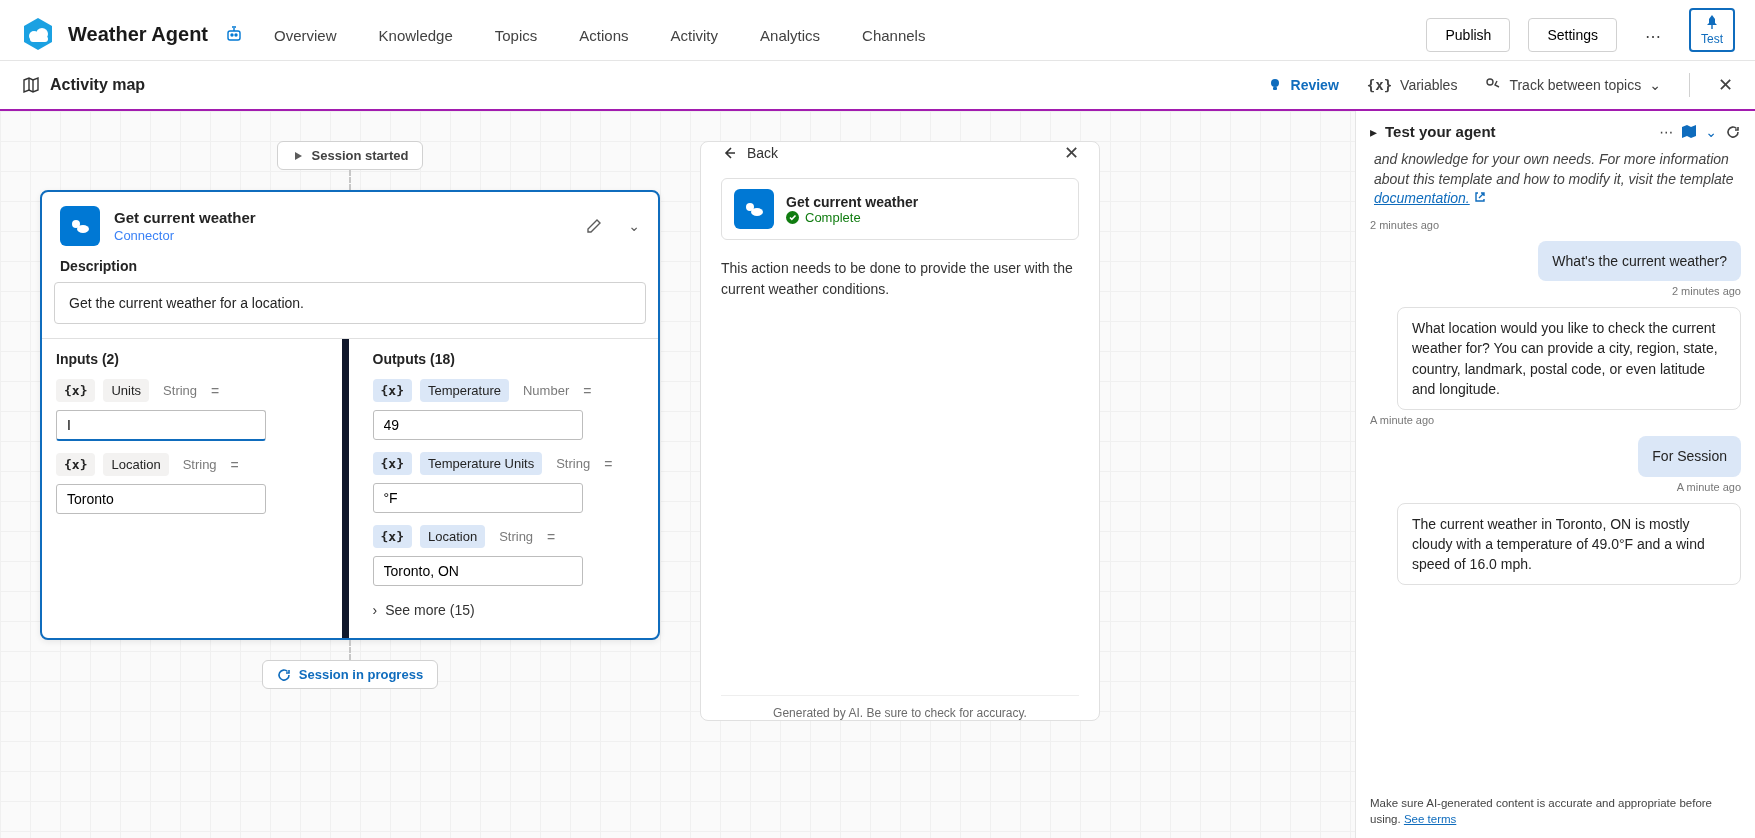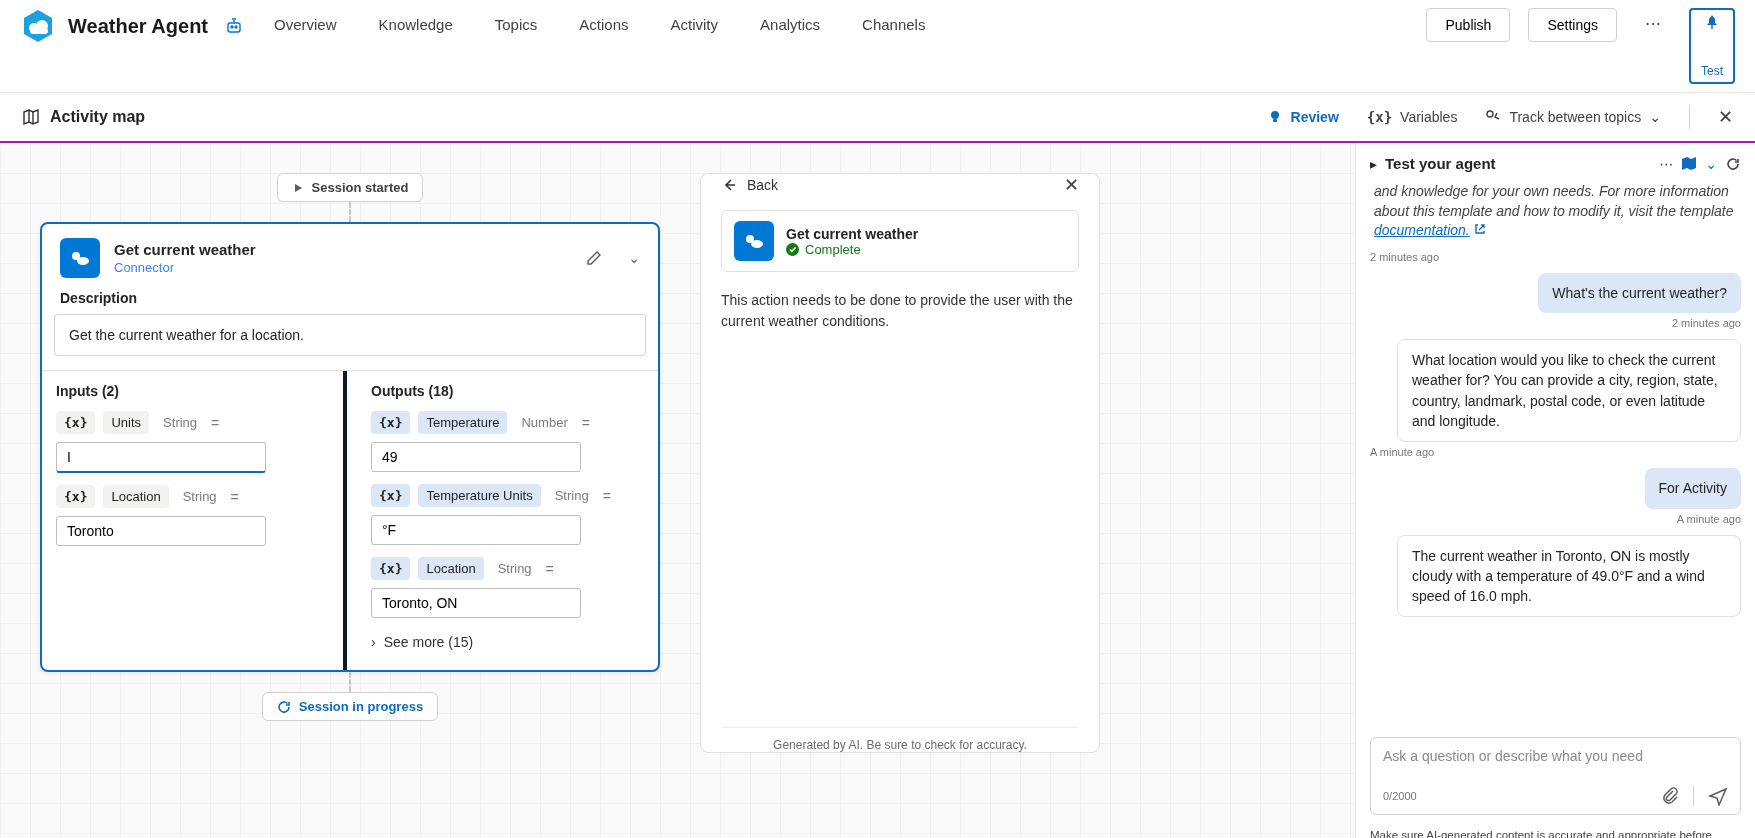--- a/index.html
+++ b/index.html
@@ -1,31 +1,31 @@
 <!DOCTYPE html>
 <html><head>
 <meta charset="utf-8">
 <style>
 * { box-sizing: border-box; margin: 0; padding: 0; font-family: "Segoe UI", -apple-system, BlinkMacSystemFont, sans-serif; }
 body { background: #fff; color: #242424; font-size: 14px; overflow: hidden; }
 
 
-.topnav { display: flex; align-items: flex-start; padding: 8px 20px; border-bottom: 1px solid #e5e5e5; gap: 18px; }
+.topnav { display: flex; align-items: flex-end; padding: 8px 20px; border-bottom: 1px solid #e5e5e5; gap: 18px; }
 .app-logo { display: flex; align-items: center; gap: 12px; }
 .logo-hex { width: 36px; height: 36px; display: flex; align-items: center; justify-content: center; }
 .app-title { font-size: 20px; font-weight: 700; color: #1a1a1a; }
 .robot-icon { margin-left: 4px; color: #0078d4; }
 .nav-tabs { display: flex; gap: 42px; margin-left: 12px; }
 .nav-tab { font-size: 15px; color: #424242; cursor: pointer; padding: 8px 0; }
 .spacer { flex: 1; }
 .btn { padding: 8px 18px; border: 1px solid #d1d1d1; border-radius: 4px; background: #fff; font-size: 14px; cursor: pointer; }
 .icon-btn { padding: 6px 10px; border: none; background: transparent; cursor: pointer; font-size: 16px; color: #424242; }
 .test-btn { border: 2px solid #0f6cbd; border-radius: 4px; padding: 4px 10px; display: flex; flex-direction: column; align-items: center; color: #0f6cbd; cursor: pointer; gap: 2px; }
 .test-btn .test-icon { font-size: 16px; }
-.test-btn .test-label { font-size: 12px; margin-top: 32px; }
+.test-btn .test-label { font-size: 12px; }
 
 
 .subheader { display: flex; align-items: center; padding: 12px 22px; border-bottom: 2px solid #a21caf; gap: 28px; }
 .section-label { display: flex; align-items: center; gap: 10px; font-size: 16px; font-weight: 600; }
 .subheader .spacer { flex: 1; }
 .sub-link { display: flex; align-items: center; gap: 8px; font-size: 14px; color: #424242; cursor: pointer; }
 .sub-link.review { color: #0f6cbd; font-weight: 600; }
 .divider { width: 1px; height: 24px; background: #d1d1d1; }
 .close-x { font-size: 18px; color: #424242; cursor: pointer; }
 
@@ -45,21 +45,21 @@
 .node-title { font-weight: 600; font-size: 15px; }
 .node-subtitle { font-size: 13px; color: #3b82f6; margin-top: 2px; }
 .node-header .spacer { flex: 1; }
 .node-header .hicon { color: #5c5c5c; cursor: pointer; }
 
 .node-section-label { font-weight: 600; font-size: 14px; padding: 4px 18px 8px; }
 .desc-box { margin: 0 12px 14px; border: 1px solid #d1d1d1; border-radius: 4px; padding: 12px 14px; font-size: 14px; }
 
 .io-grid { display: flex; border-top: 1px solid #e0e0e0; }
 .io-col { flex: 1; padding: 12px 14px 20px; }
-.io-col + .io-col { border-left: 4px solid #0f172a; padding-left: 24px; }
+.io-col + .io-col { border-left: 7px solid #0f172a; padding-left: 24px; }
 .io-title { font-weight: 600; margin-bottom: 12px; }
 .var-row { display: flex; align-items: center; gap: 8px; margin-bottom: 8px; }
 .var-chip { background: #f3f2f1; border-radius: 4px; padding: 4px 8px; font-size: 13px; display: flex; align-items: center; }
 .var-chip.out { background: #dbe7f7; }
 .var-chip.badge { font-family: monospace; font-weight: 600; }
 .type-chip { color: #7a7a7a; padding: 4px 6px; font-size: 13px; }
 .eq { color: #7a7a7a; }
 .val-input { width: 210px; border: 1px solid #bdbdbd; border-radius: 3px; padding: 6px 10px; font-size: 14px; margin-bottom: 12px; }
 .val-input.highlight { border-bottom: 2px solid #0f6cbd; }
 .see-more { display: flex; align-items: center; gap: 8px; font-size: 14px; color: #333; cursor: pointer; margin-top: 4px; }
@@ -365,44 +365,25 @@
         </span>
       </div>
       <div class="timestamp">2 minutes ago</div>
 
       <div class="bubble user">What's the current weather?</div>
       <div class="timestamp right">2 minutes ago</div>
 
       <div class="bubble bot">What location would you like to check the current weather for? You can provide a city, region, state, country, landmark, postal code, or even latitude and longitude.</div>
       <div class="timestamp">A minute ago</div>
 
-      <div class="bubble user">For Activity</div>
+      <div class="bubble user">For Session</div>
       <div class="timestamp right">A minute ago</div>
 
       <div class="bubble bot">The current weather in Toronto, ON is mostly cloudy with a temperature of 49.0°F and a wind speed of 16.0 mph.</div>
     </div>
 
-    <div class="chat-input">
-      <div class="placeholder" contenteditable="true" style="color: rgb(138, 138, 138);">Ask a question or describe what you need</div>
-      <div class="chat-input-footer">
-        <span class="char-count">0/2000</span>
-        <div class="input-icons">
-          <span>
-            <svg width="18" height="18" viewBox="0 0 18 18" fill="none" stroke="#5c5c5c" stroke-width="1.5">
-                <path d="M12 5l-6 6a2 2 0 0 0 3 3l6-6a3.5 3.5 0 0 0-5-5l-6 6a5 5 0 0 0 7 7l5-5"></path>
-              </svg>
-          </span>
-          <span class="sep"></span>
-          <span>
-            <svg width="20" height="20" viewBox="0 0 20 20" fill="none" stroke="#5c5c5c" stroke-width="1.5">
-                <path d="M2 10l16-7-7 16-2-7z"></path>
-              </svg>
-          </span>
-        </div>
-      </div>
-    </div>
 
     <div class="disclaimer">
       <span>Make sure AI-generated content is accurate and appropriate before using. </span>
       <a>See terms</a>
     </div>
   </div>
 </div>
 
 </body></html>

